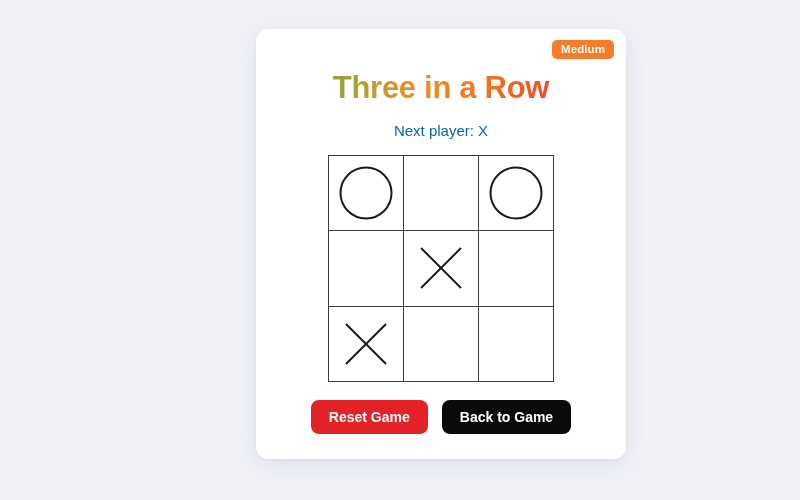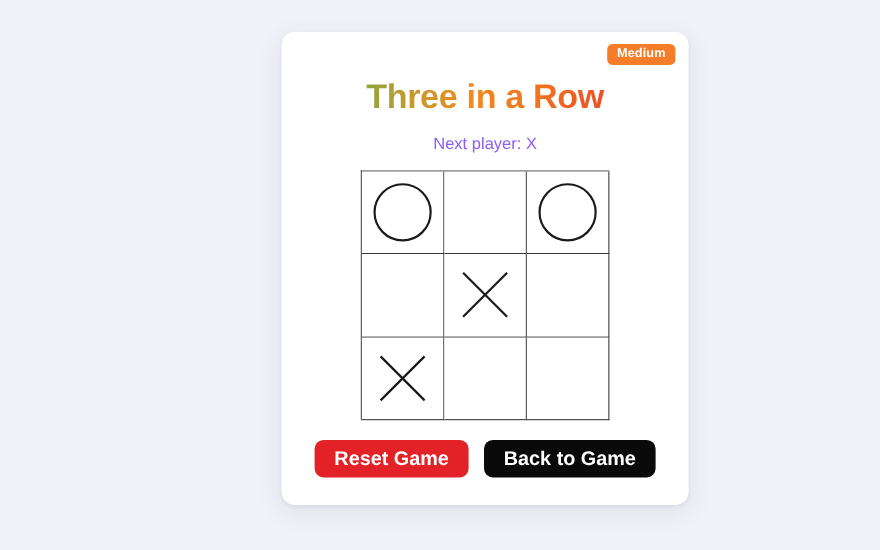--- a/index.html
+++ b/index.html
@@ -47,21 +47,21 @@
     color:transparent;
     -webkit-text-fill-color:transparent;
   }
 
   .status {
     position:absolute;
     left:0; top:93px;
     width:370px;
     text-align:center;
     font-size:15px;
-    color:#8b5cf6;
+    color:#0369a1;
   }
 
   .board {
     position:absolute;
     left:72px; top:126px;
     width:226px; height:227px;
     display:grid;
     grid-template-columns:repeat(3, 1fr);
     grid-template-rows:repeat(3, 1fr);
     border-top:1px solid #3c3c3c;
@@ -82,21 +82,21 @@
     position:absolute;
     left:0; top:371px;
     width:370px;
     display:flex;
     justify-content:center;
     gap:14px;
   }
   .btn {
     border:none;
     font-family:"Liberation Sans", sans-serif;
-    font-size:18px;
+    font-size:14px;
     font-weight:bold;
     color:#ffffff;
     height:34px;
     border-radius:8px;
     cursor:pointer;
     line-height:34px;
     padding:0 18px;
   }
   .btn-reset { background:#e32227; }
   .btn-menu  { background:#0a0a0a; }

